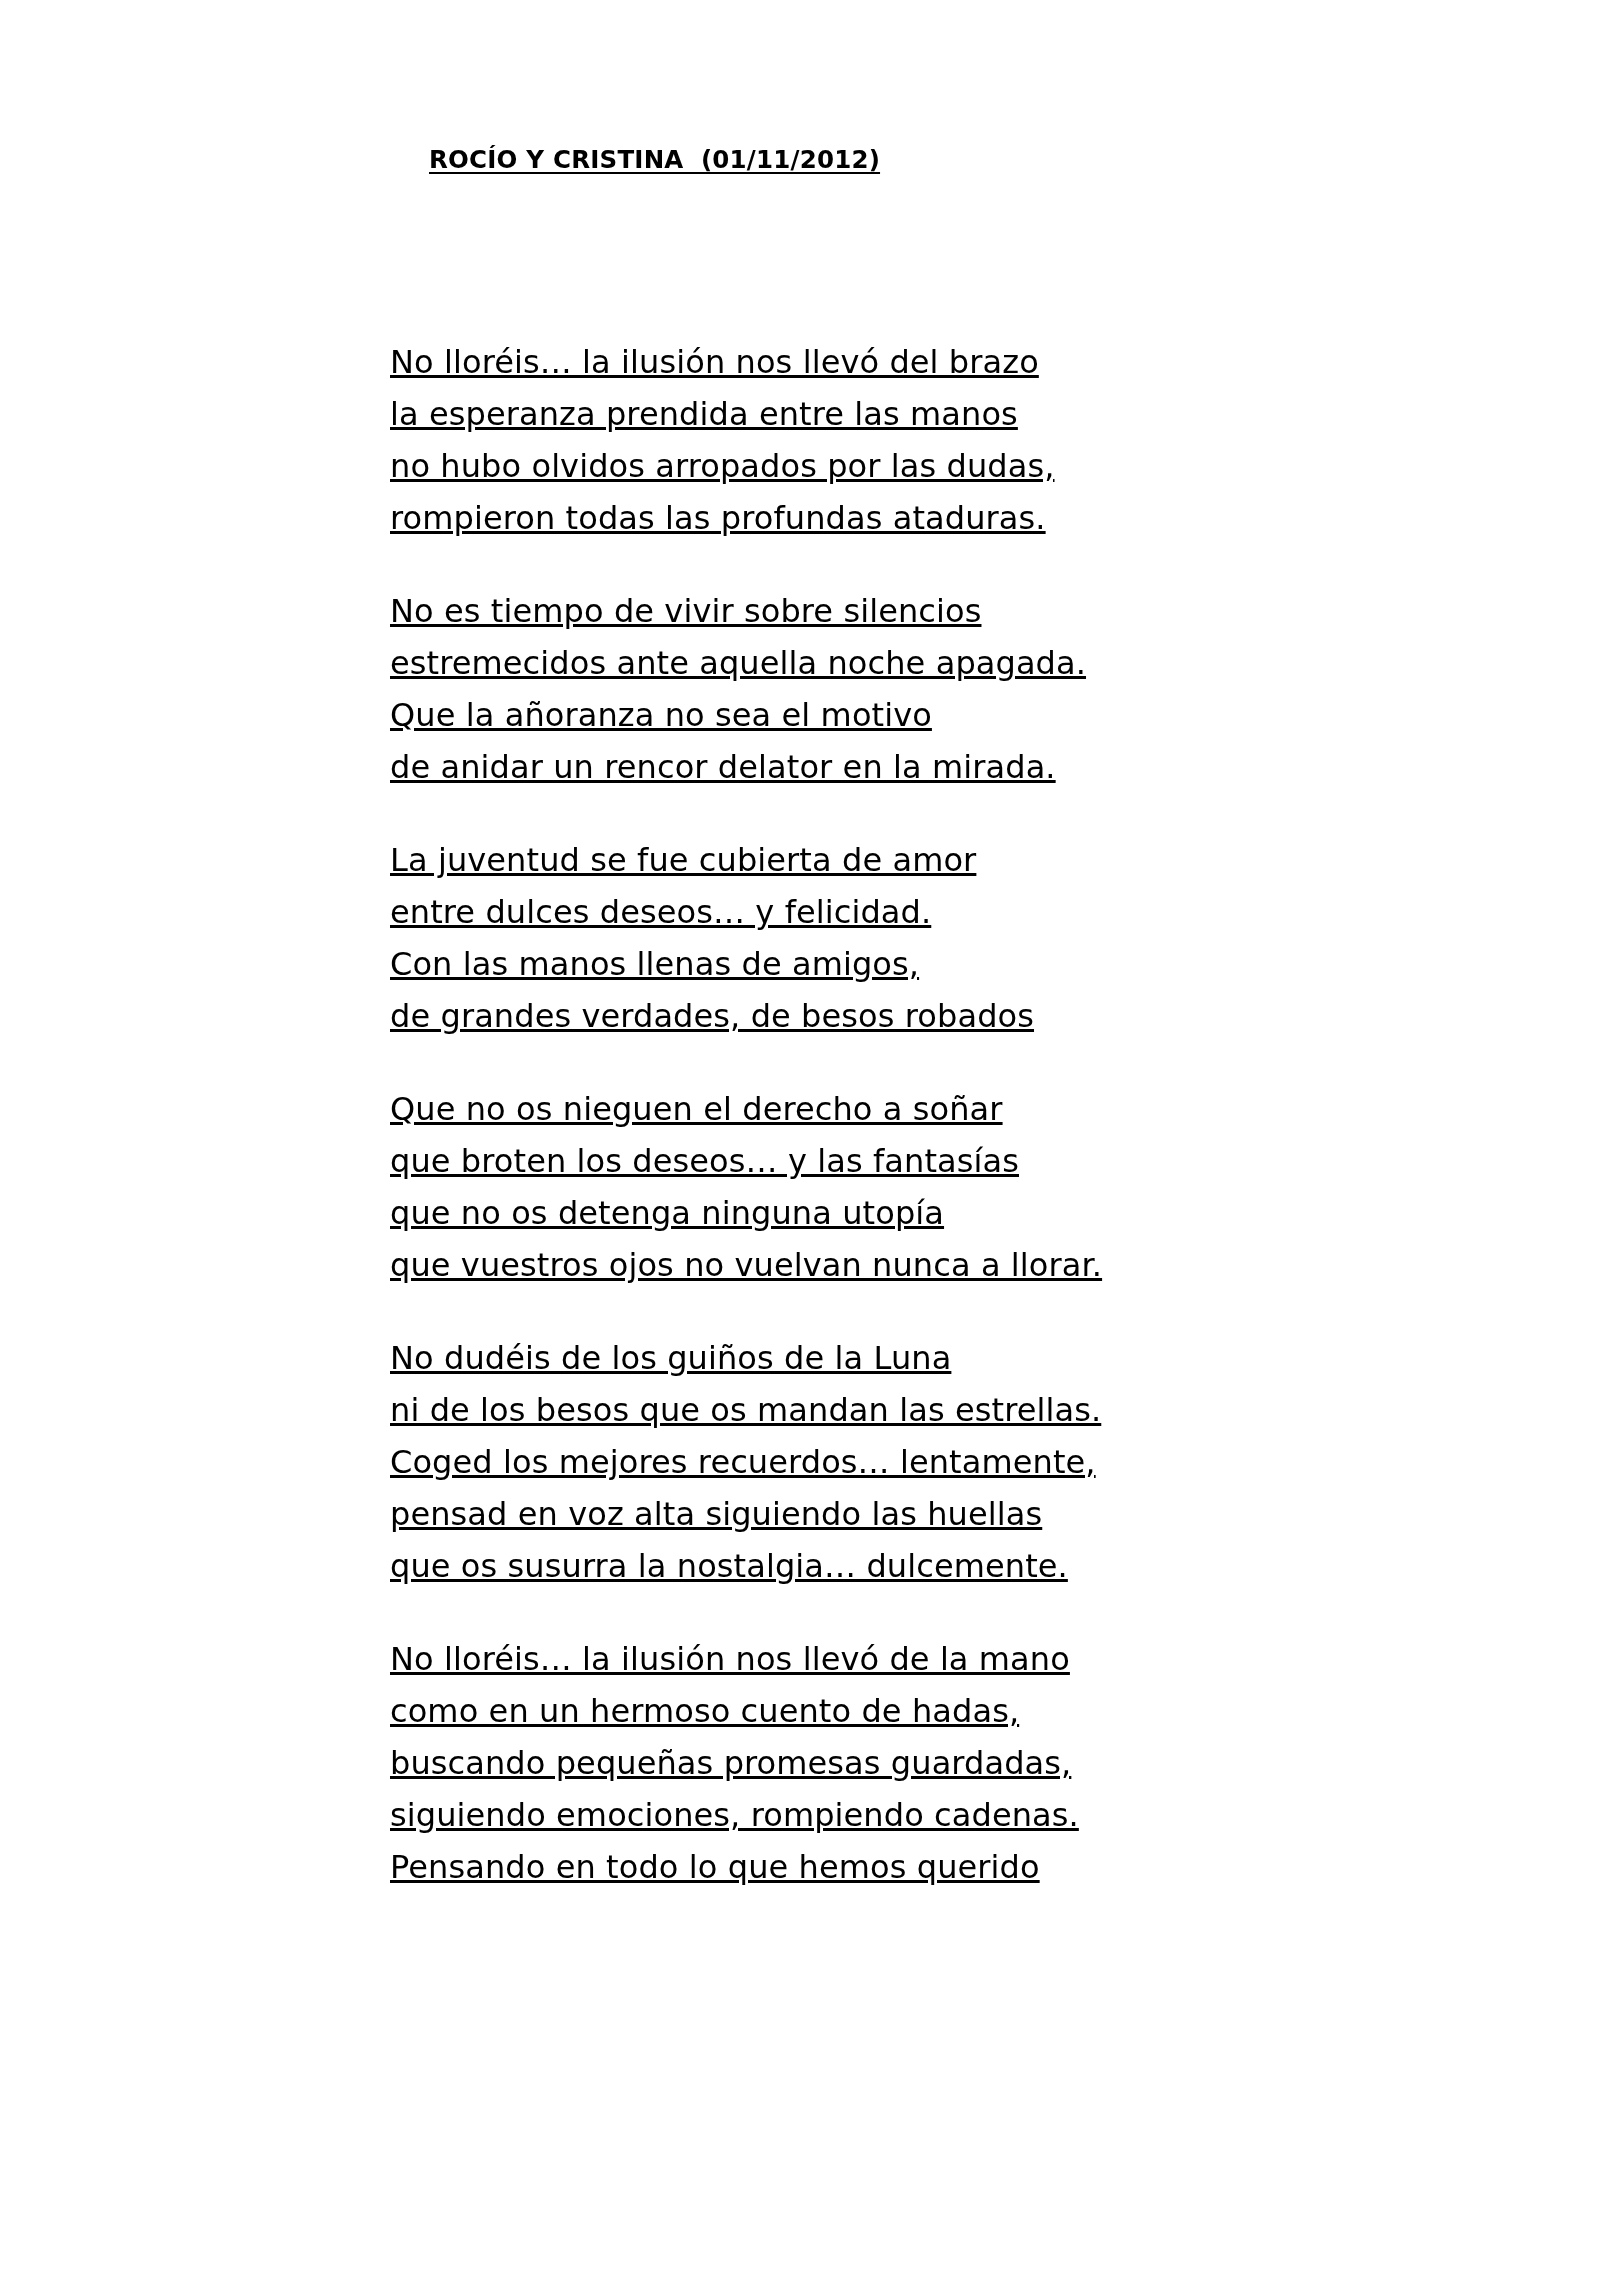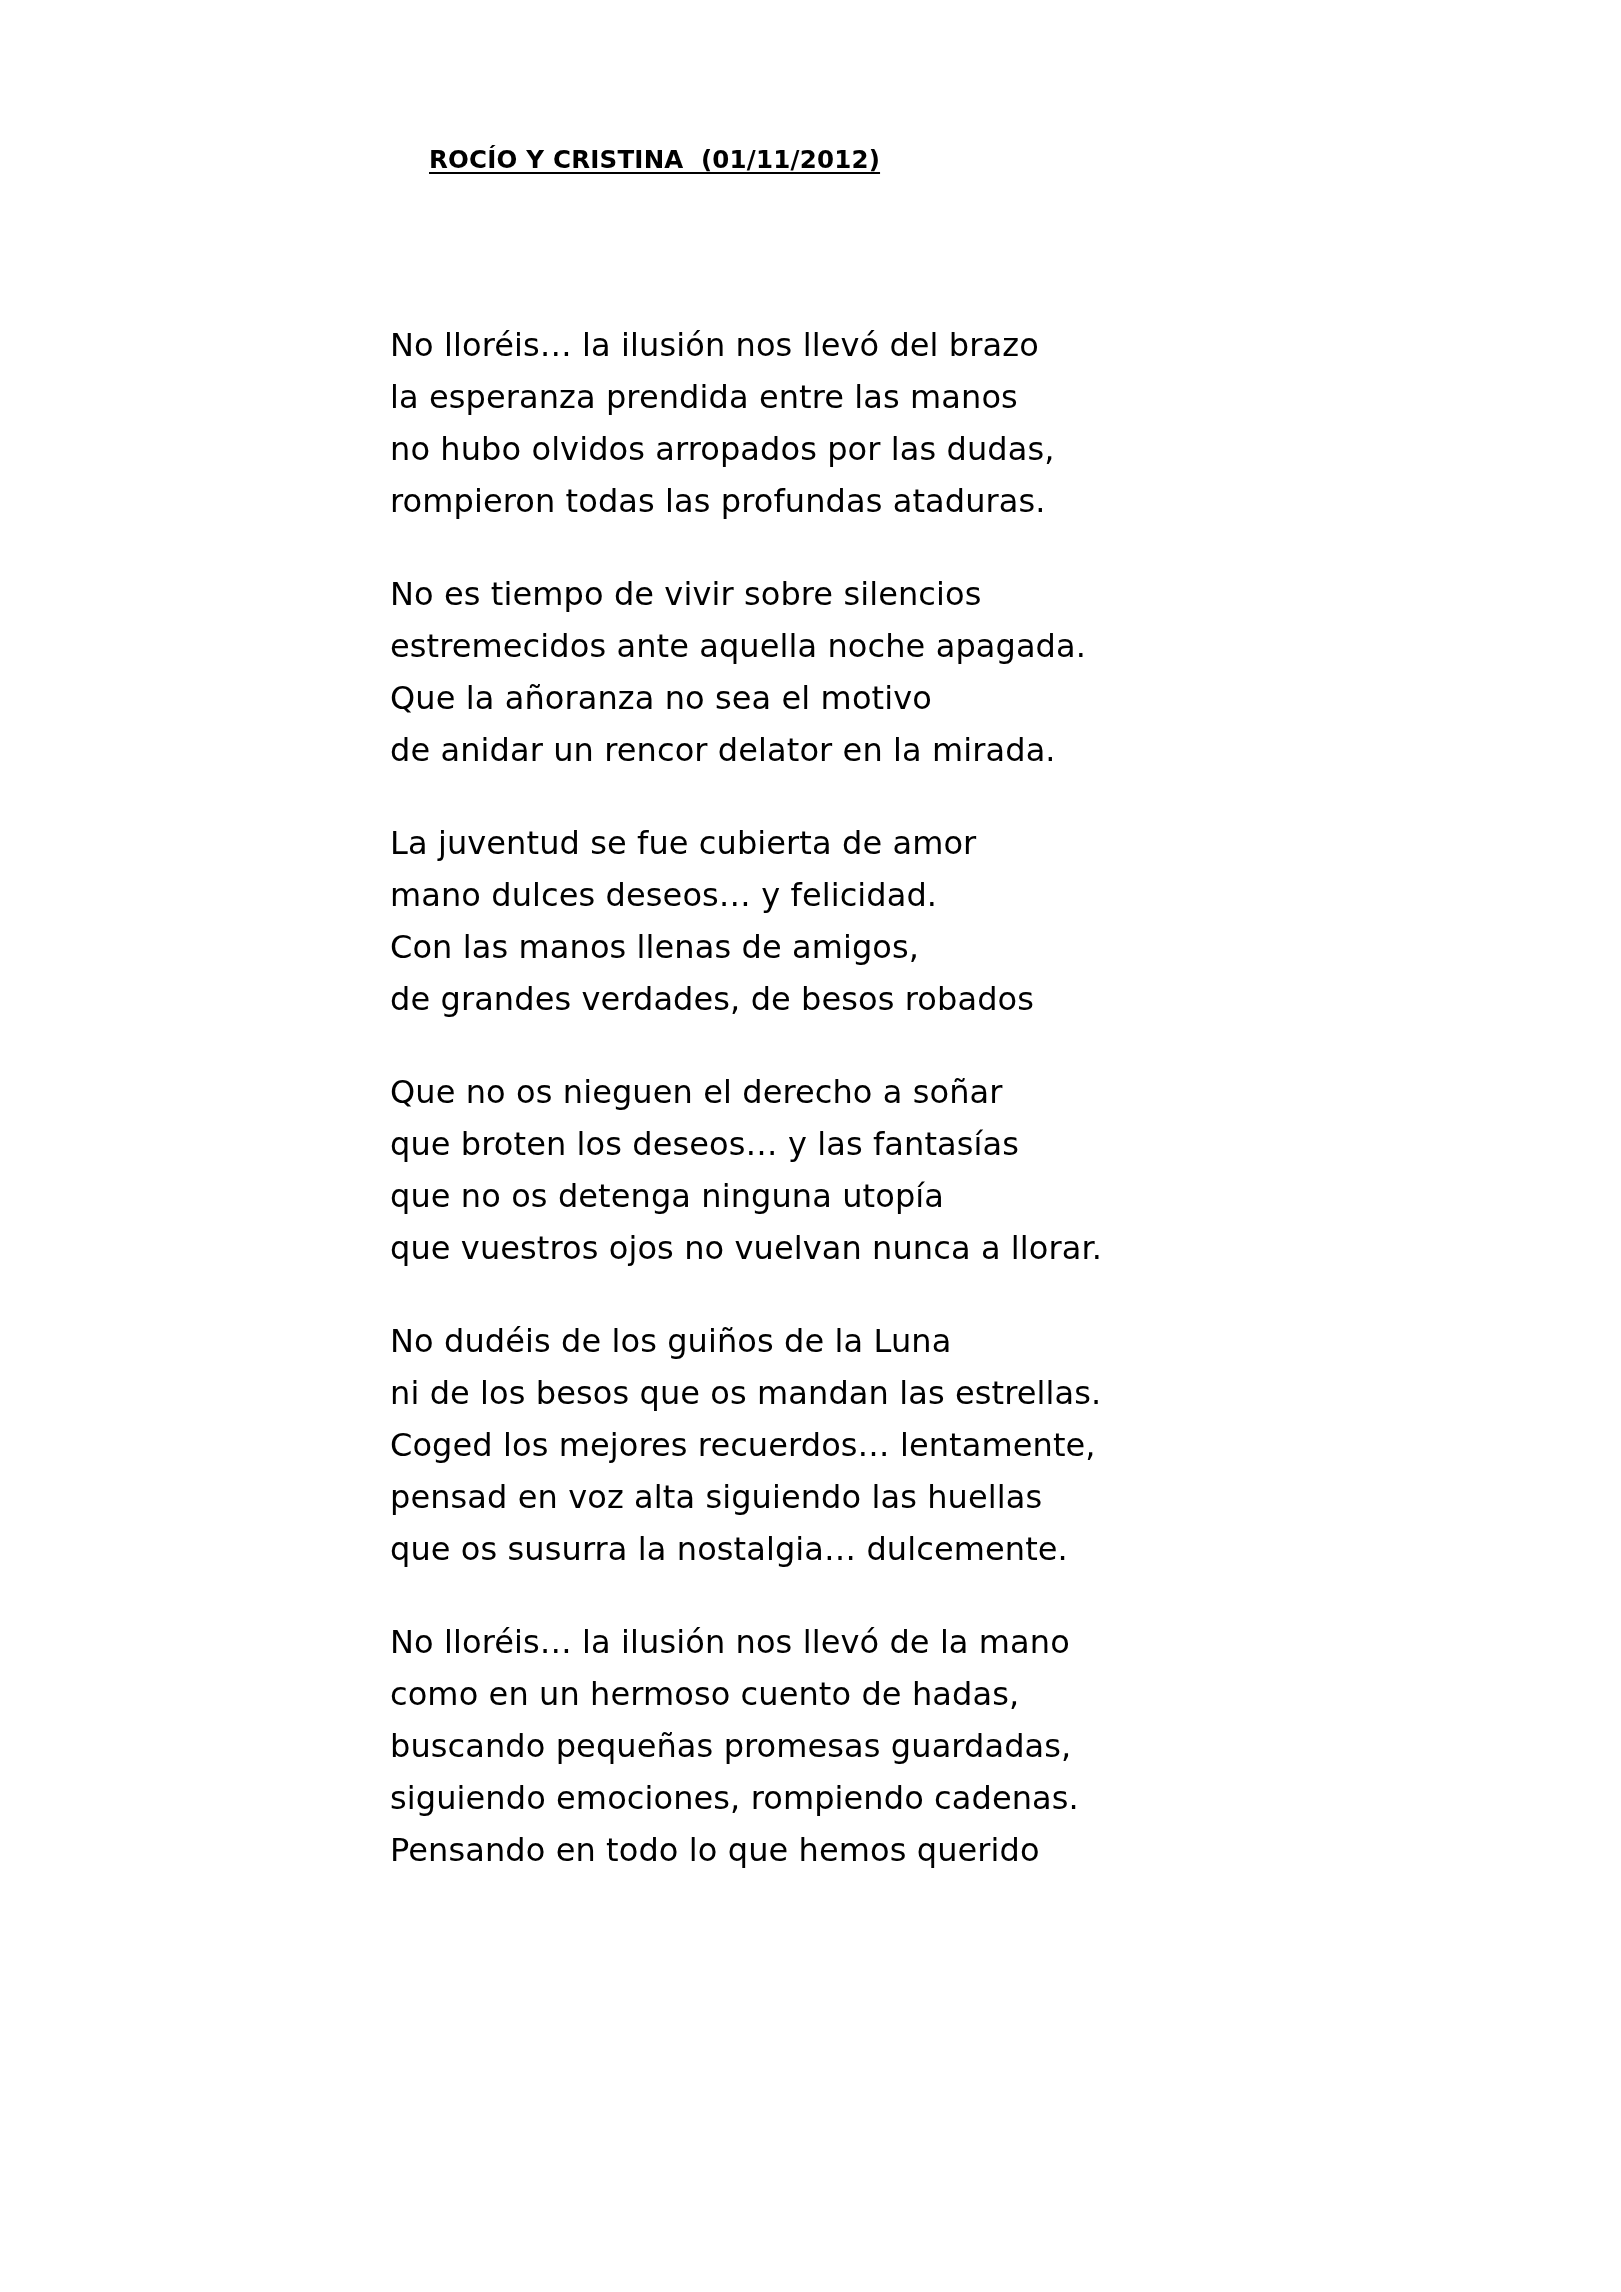--- a/index.html
+++ b/index.html
@@ -33,21 +33,22 @@
     white-space: pre;
     margin-left: 39px;
   }
   .poem {
     position: absolute;
     left: 390px;
     top: 319px;
     width: 1039px;
   }
   .stanza {
-    margin: 0 0 41px 0;
+    margin: 17px 0 41px 0;
+    text-decoration: underline;
   }
   .line {
     font-size: 32px;
     line-height: 52px;
     white-space: pre;
     letter-spacing: 0.1px;
   }
 </style>
 </head>
 <body>
@@ -67,21 +68,21 @@
 
     <div class="stanza">
       <div class="line">No es tiempo de vivir sobre silencios</div>
       <div class="line">estremecidos ante aquella noche apagada.</div>
       <div class="line">Que la añoranza no sea el motivo</div>
       <div class="line">de anidar un rencor delator en la mirada.</div>
     </div>
 
     <div class="stanza">
       <div class="line">La juventud se fue cubierta de amor</div>
-      <div class="line">mano dulces deseos… y felicidad.</div>
+      <div class="line">entre dulces deseos… y felicidad.</div>
       <div class="line">Con las manos llenas de amigos,</div>
       <div class="line">de grandes verdades, de besos robados</div>
     </div>
 
     <div class="stanza">
       <div class="line">Que no os nieguen el derecho a soñar</div>
       <div class="line">que broten los deseos… y las fantasías</div>
       <div class="line">que no os detenga ninguna utopía</div>
       <div class="line">que vuestros ojos no vuelvan nunca a llorar.</div>
     </div>

